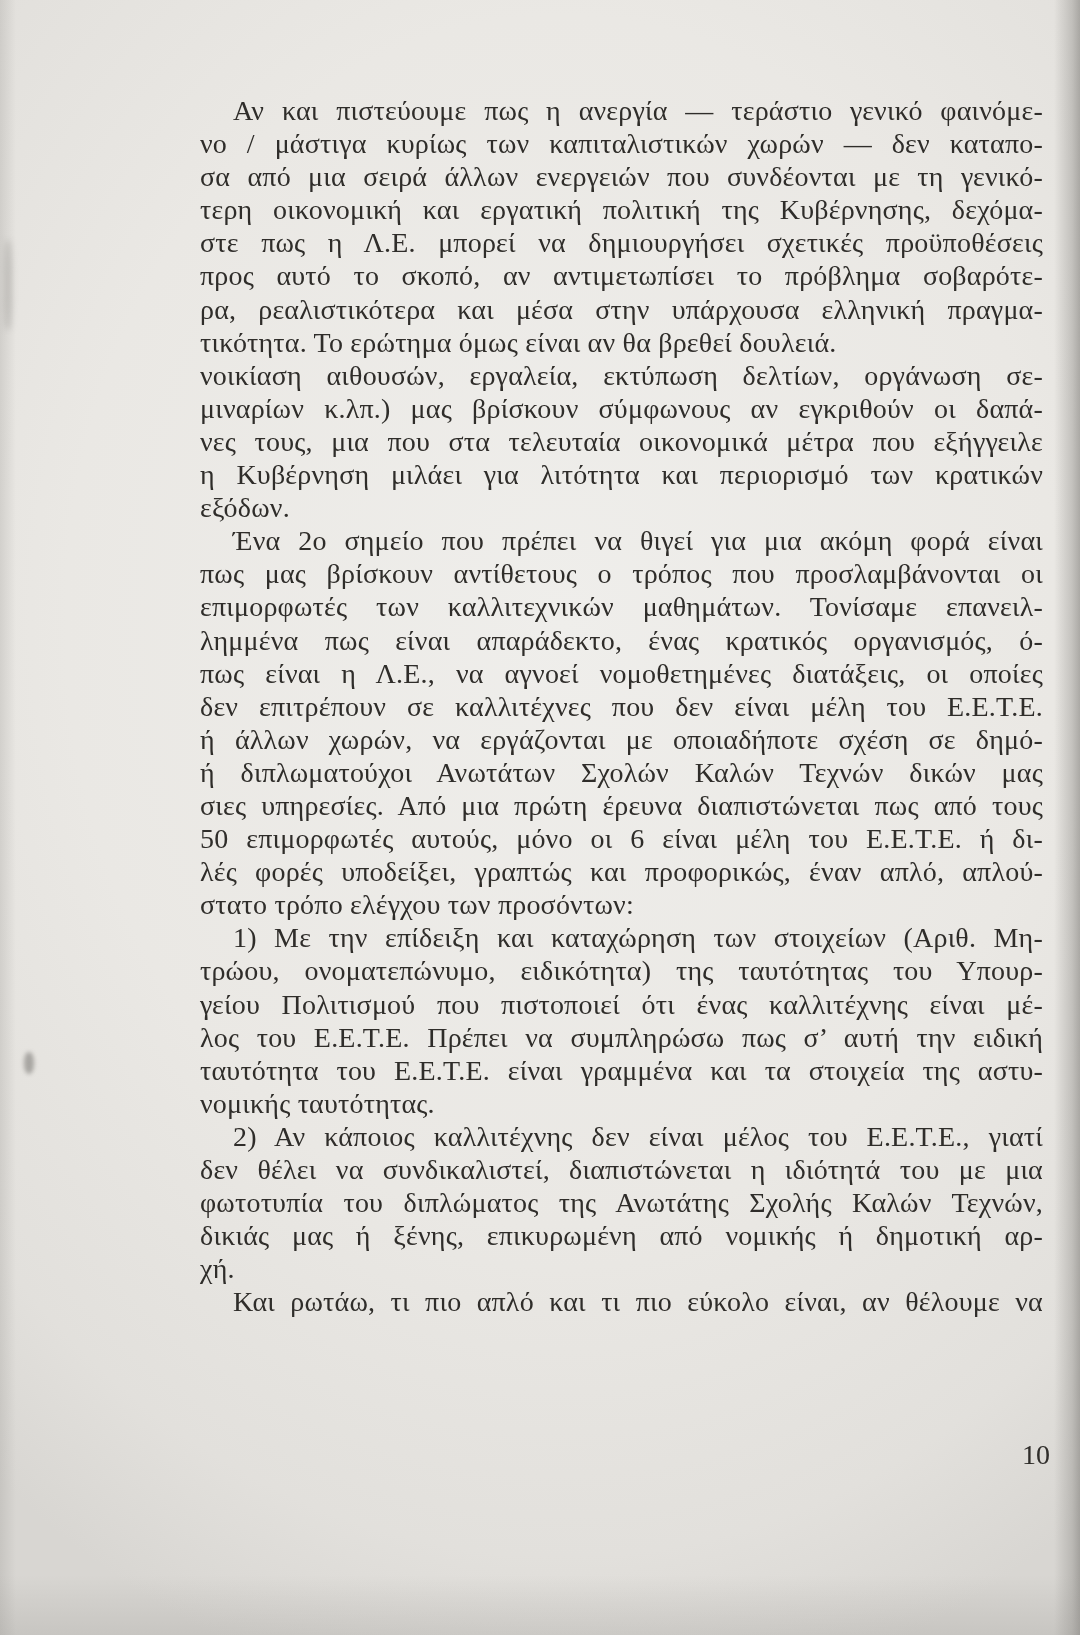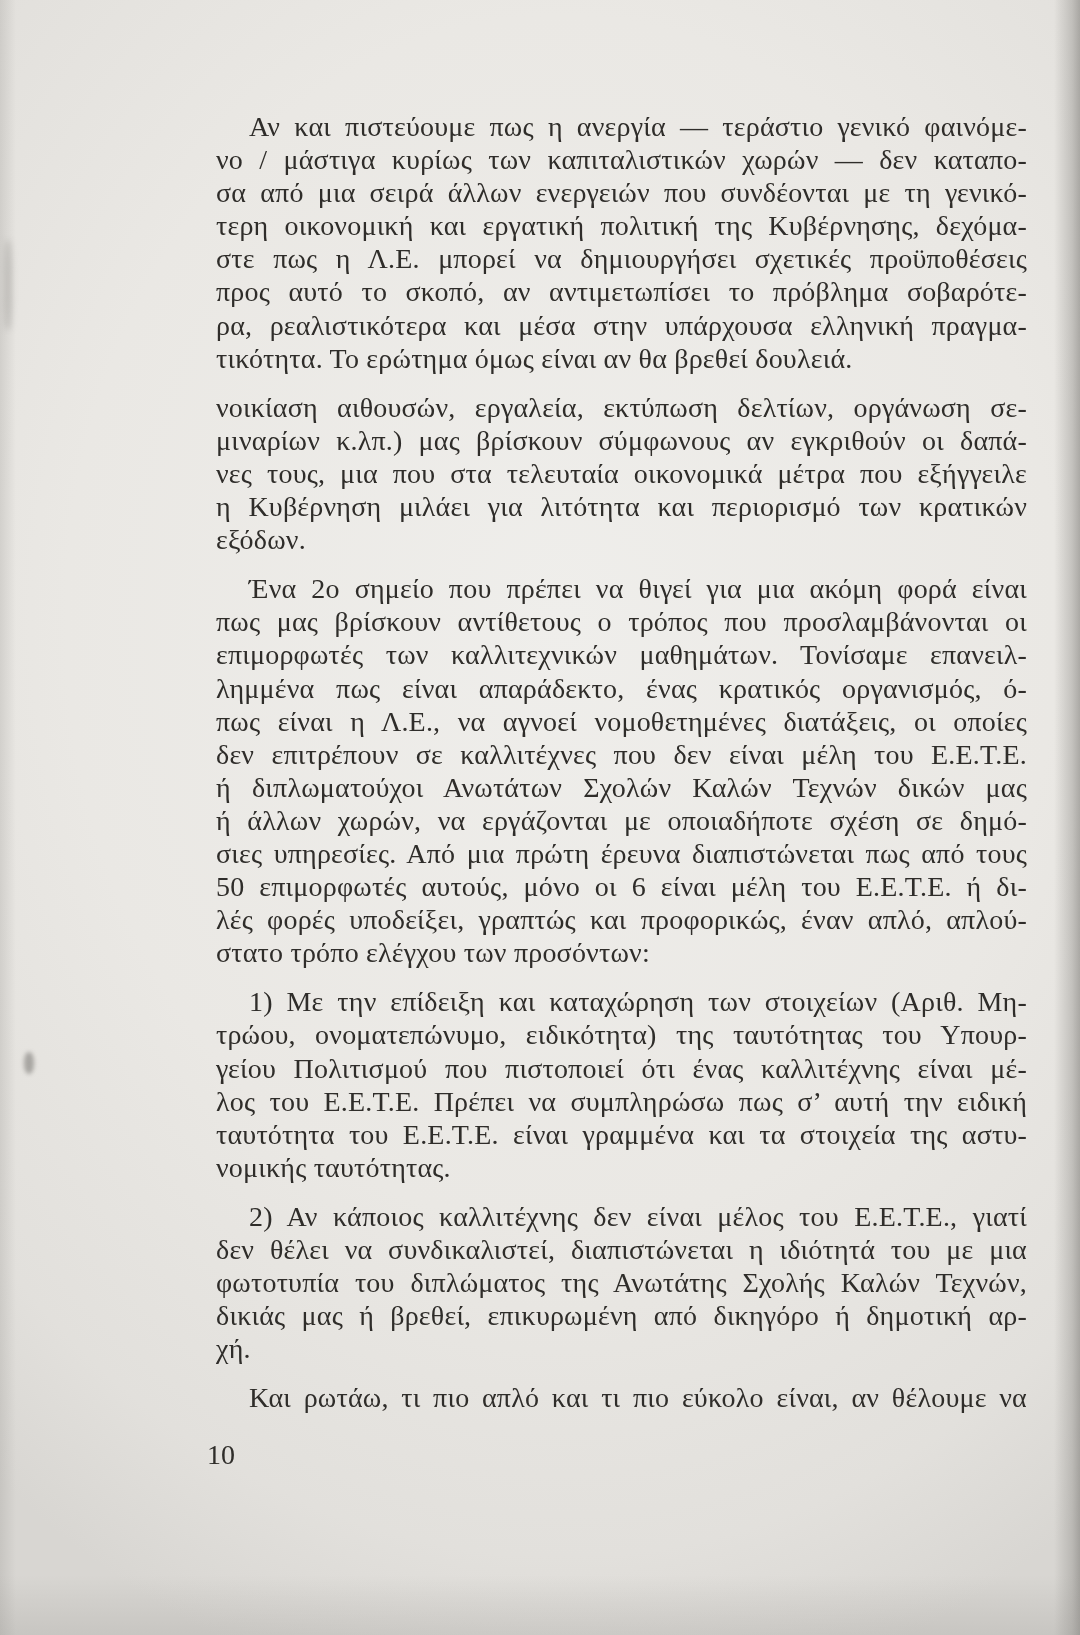--- a/index.html
+++ b/index.html
@@ -58,37 +58,37 @@
   .text-block {
     position: absolute;
     left: 200px;
     top: 94px;
     width: 843px;
     color: #2f2d2a;
     font-size: 28px;
     line-height: 33.1px;
     letter-spacing: 0.2px;
   }
-  .paragraph { margin: 16px; }
+  .paragraph { margin: 0; }
   .line {
     text-align: justify;
     text-align-last: justify;
   }
   .line.para-end {
     text-align-last: left;
   }
   .line.indent {
     text-indent: 33px;
   }
   .page-number {
     position: absolute;
     left: 207px;
     top: 1438px;
     width: 843px;
-    text-align: left;
+    text-align: right;
     color: #2f2d2a;
     font-size: 28px;
     line-height: 33px;
   }
 </style>
 </head>
 <body>
 
 <div class="page">
   <div class="edge-left"></div>
@@ -115,40 +115,40 @@
         <div class="line">η Κυβέρνηση μιλάει για λιτότητα και περιορισμό των κρατικών</div>
         <div class="line para-end">εξόδων.</div>
       </div>
       <div class="paragraph">
         <div class="line indent">Ένα 2ο σημείο που πρέπει να θιγεί για μια ακόμη φορά είναι</div>
         <div class="line">πως μας βρίσκουν αντίθετους ο τρόπος που προσλαμβάνονται οι</div>
         <div class="line">επιμορφωτές των καλλιτεχνικών μαθημάτων. Τονίσαμε επανειλ-</div>
         <div class="line">λημμένα πως είναι απαράδεκτο, ένας κρατικός οργανισμός, ό-</div>
         <div class="line">πως είναι η Λ.Ε., να αγνοεί νομοθετημένες διατάξεις, οι οποίες</div>
         <div class="line">δεν επιτρέπουν σε καλλιτέχνες που δεν είναι μέλη του Ε.Ε.Τ.Ε.</div>
+        <div class="line">ή άλλων χωρών, να εργάζονται με οποιαδήποτε σχέση σε δημό-</div>
         <div class="line">ή διπλωματούχοι Ανωτάτων Σχολών Καλών Τεχνών δικών μας</div>
-        <div class="line">ή άλλων χωρών, να εργάζονται με οποιαδήποτε σχέση σε δημό-</div>
         <div class="line">σιες υπηρεσίες. Από μια πρώτη έρευνα διαπιστώνεται πως από τους</div>
         <div class="line">50 επιμορφωτές αυτούς, μόνο οι 6 είναι μέλη του Ε.Ε.Τ.Ε. ή δι-</div>
         <div class="line">λές φορές υποδείξει, γραπτώς και προφορικώς, έναν απλό, απλού-</div>
         <div class="line para-end">στατο τρόπο ελέγχου των προσόντων:</div>
       </div>
       <div class="paragraph">
         <div class="line indent">1) Με την επίδειξη και καταχώρηση των στοιχείων (Αριθ. Μη-</div>
         <div class="line">τρώου, ονοματεπώνυμο, ειδικότητα) της ταυτότητας του Υπουρ-</div>
         <div class="line">γείου Πολιτισμού που πιστοποιεί ότι ένας καλλιτέχνης είναι μέ-</div>
         <div class="line">λος του Ε.Ε.Τ.Ε. Πρέπει να συμπληρώσω πως σ’ αυτή την ειδική</div>
         <div class="line">ταυτότητα του Ε.Ε.Τ.Ε. είναι γραμμένα και τα στοιχεία της αστυ-</div>
         <div class="line para-end">νομικής ταυτότητας.</div>
       </div>
       <div class="paragraph">
         <div class="line indent">2) Αν κάποιος καλλιτέχνης δεν είναι μέλος του Ε.Ε.Τ.Ε., γιατί</div>
         <div class="line">δεν θέλει να συνδικαλιστεί, διαπιστώνεται η ιδιότητά του με μια</div>
         <div class="line">φωτοτυπία του διπλώματος της Ανωτάτης Σχολής Καλών Τεχνών,</div>
-        <div class="line">δικιάς μας ή βρεθεί, επικυρωμένη από δικηγόρο ή δημοτική αρ-</div>
+        <div class="line">δικιάς μας ή ξένης, επικυρωμένη από νομικής ή δημοτική αρ-</div>
         <div class="line para-end">χή.</div>
       </div>
       <div class="paragraph">
         <div class="line indent">Και ρωτάω, τι πιο απλό και τι πιο εύκολο είναι, αν θέλουμε να</div>
       </div>
     </div>
 
   <div class="page-number">10</div>
 </div>
 

